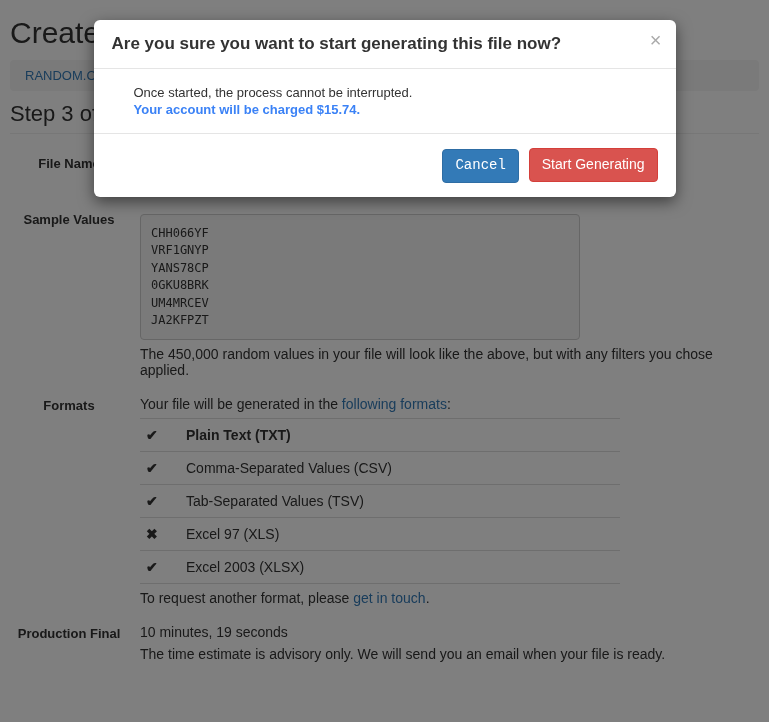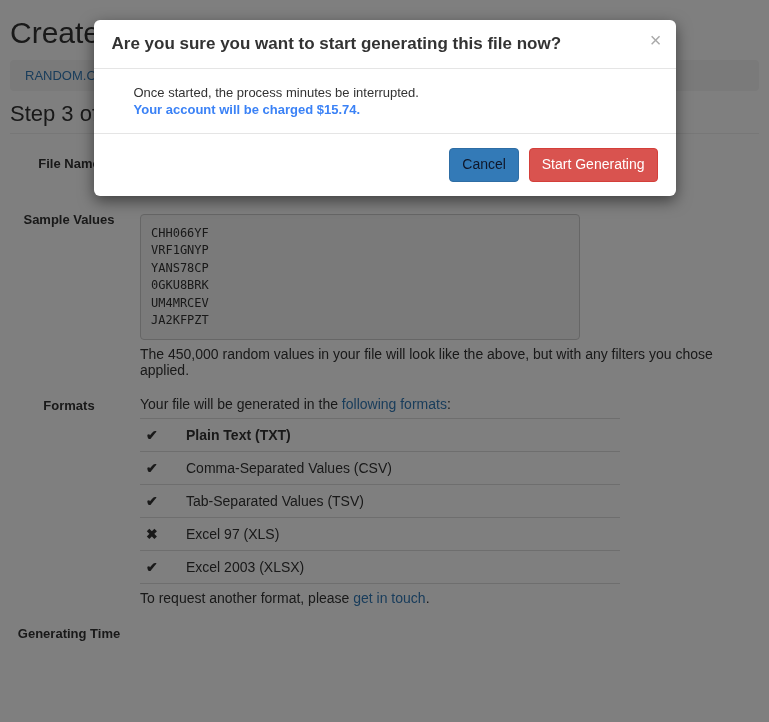--- a/index.html
+++ b/index.html
@@ -119,21 +119,22 @@
       font-size: 14px;
       border-radius: 4px;
       border: 1px solid transparent;
       cursor: pointer;
       text-align: center;
       line-height: 1.4;
     }
     .btn-primary {
       background: #337ab7;
       border-color: #2e6da4;
-      color: #0f172a;
+      color: #ffffff;
+      font-family: Liberation Mono, monospace;
     }
     .btn-danger {
       background: #d9534f;
       border-color: #d43f3a;
       color: #fff;
     }
     
     .modal-backdrop {
       position: absolute;
       inset: 0;
@@ -258,34 +259,38 @@
         </tr>
       </tbody>
         </table>
       <p class="request-another">
         <span>To request another format, please </span><a href="#">get in touch</a><span>.</span>
       </p>
     </div>
   </div>
 
   <div class="form-row">
-    <div class="form-label">Generating Time</div>
+    <div class="form-label">Production Final</div>
+    <div class="form-value">
+      <span>10 minutes, 19 seconds</span>
+      <p>The time estimate is advisory only. We will send you an email when your file is ready.</p>
+    </div>
   </div>
 
 
 </div>
 
 <div class="modal-backdrop"></div>
 
 <div class="modal">
   <div class="modal-header">
     <h3>Are you sure you want to start generating this file now?</h3>
     <button class="modal-close">×</button>
   </div>
   <div class="modal-body">
-    <p>Once started, the process minutes be interrupted.</p>
+    <p>Once started, the process cannot be interrupted.</p>
     <p class="modal-warning-text">Your account will be charged $15.74.</p>
   </div>
   <div class="modal-footer">
     <button class="btn btn-primary">Cancel</button>
     <button class="btn btn-danger">Start Generating</button>
   </div>
 </div>
 
 </body></html>

